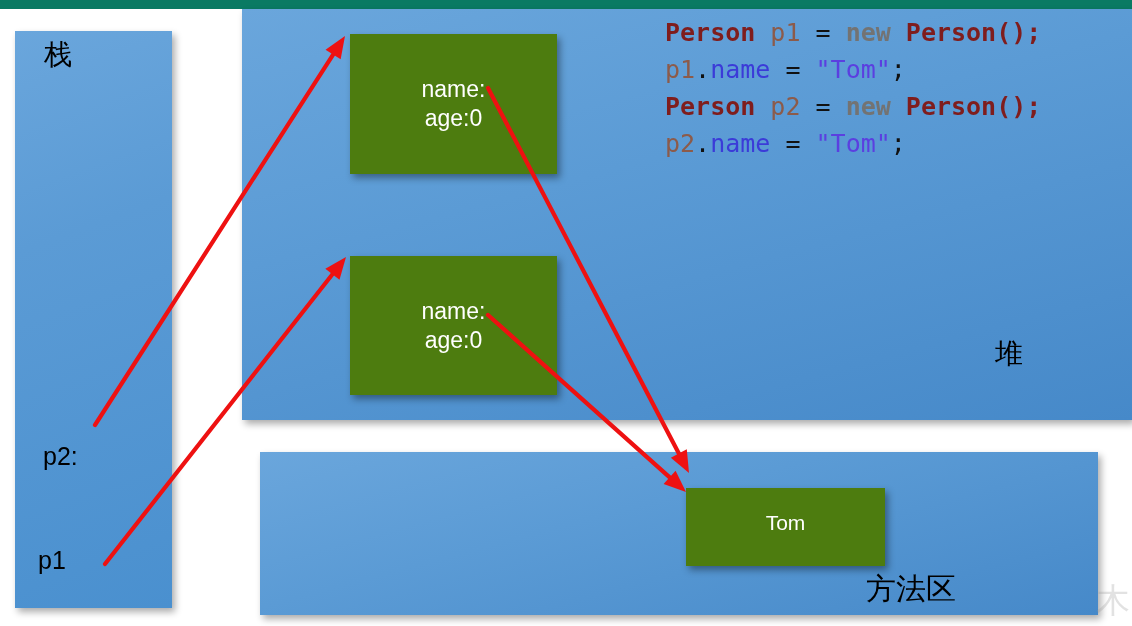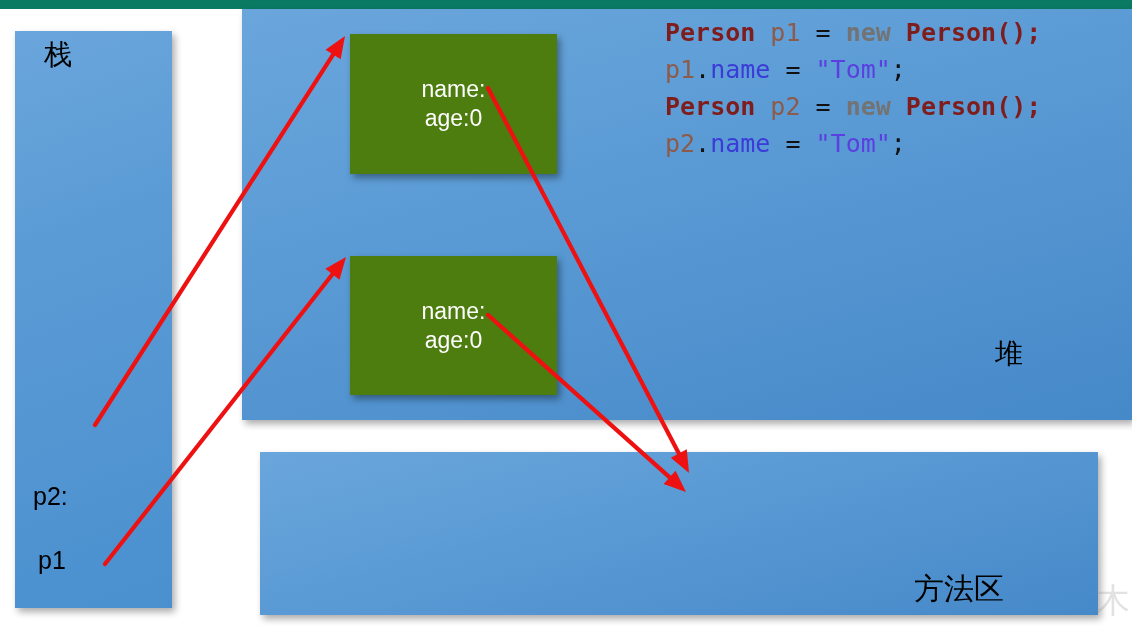--- a/index.html
+++ b/index.html
@@ -86,31 +86,31 @@
   
   .cjk-label {
     position: absolute;
     color: #000000;
     font-size: 28px;
     font-family: "DejaVu Sans", "Liberation Sans", sans-serif;
     white-space: nowrap;
   }
   .label-stack  { left: 44px;  top: 36px; }
   .label-heap   { left: 995px; top: 335px; }
-  .label-method { left: 914px; top: 569px; font-size: 30px; }
+  .label-method { left: 866px; top: 569px; font-size: 30px; }
 
   
   .var-label {
     position: absolute;
     color: #000000;
     font-size: 25px;
     font-family: "Liberation Sans", sans-serif;
     white-space: nowrap;
   }
-  .var-p2 { left: 33px; top: 442px; margin-top: 40px; }
+  .var-p2 { left: 43px; top: 442px; }
   .var-p1 { left: 38px; top: 546px; }
 
   
   .code-block {
     position: absolute;
     left: 665px;
     top: 14px;
     font-family: "DejaVu Sans Mono", "Liberation Mono", monospace;
     font-size: 25px;
     line-height: 37px;
@@ -166,20 +166,23 @@
   </div>
 
   <div class="objbox objbox-2">
     <span>name:</span>
     <span>age:0</span>
   </div>
 
   <div class="region region-method"></div>
   <div class="cjk-label label-method">方法区</div>
 
+  <div class="objbox objbox-str">
+    <span>Tom</span>
+  </div>
 
   <div class="code-block"><span class="code-line"><span class="tok-type">Person </span><span class="tok-var">p1</span><span class="tok-plain"> = </span><span class="tok-kw">new</span><span class="tok-plain"> </span><span class="tok-type">Person();</span></span><span class="code-line"><span class="tok-var">p1</span><span class="tok-plain">.</span><span class="tok-field">name</span><span class="tok-plain"> = </span><span class="tok-str">"Tom"</span><span class="tok-plain">;</span></span><span class="code-line"><span class="tok-type">Person </span><span class="tok-var">p2</span><span class="tok-plain"> = </span><span class="tok-kw">new</span><span class="tok-plain"> </span><span class="tok-type">Person();</span></span><span class="code-line"><span class="tok-var">p2</span><span class="tok-plain">.</span><span class="tok-field">name</span><span class="tok-plain"> = </span><span class="tok-str">"Tom"</span><span class="tok-plain">;</span></span></div>
 
   <svg class="arrow-layer" viewBox="0 0 1132 626" width="1132" height="626">
       <line x1="95" y1="425" x2="337.4309239958326" y2="47.7774822624845" stroke="#ee1111" stroke-width="4.2" stroke-linecap="round"></line>
       <polygon points="345,36 340.6769763050484,59.37330670086898 325.53449911042543,49.641637552653734" fill="#ee1111"></polygon>
       <line x1="105" y1="564" x2="337.35525161420463" y2="268.01218985244475" stroke="#ee1111" stroke-width="4.2" stroke-linecap="round"></line>
       <polygon points="346,257 339.49466029889317,279.8622080161388 325.336130488607,268.7475315201162" fill="#ee1111"></polygon>
       <line x1="488" y1="88" x2="682.5207712132939" y2="460.5895369010854" stroke="#ee1111" stroke-width="4.2" stroke-linecap="round"></line>
       <polygon points="689,473 670.8401999144454,457.66306220744525 686.7965096130498,449.3326251959661" fill="#ee1111"></polygon>

